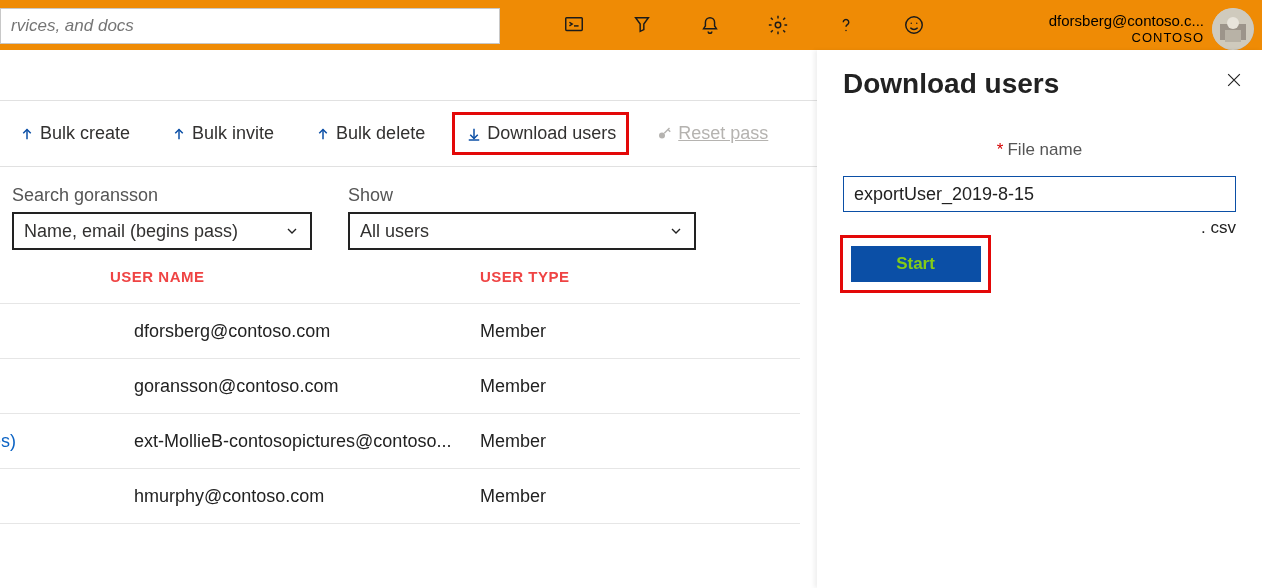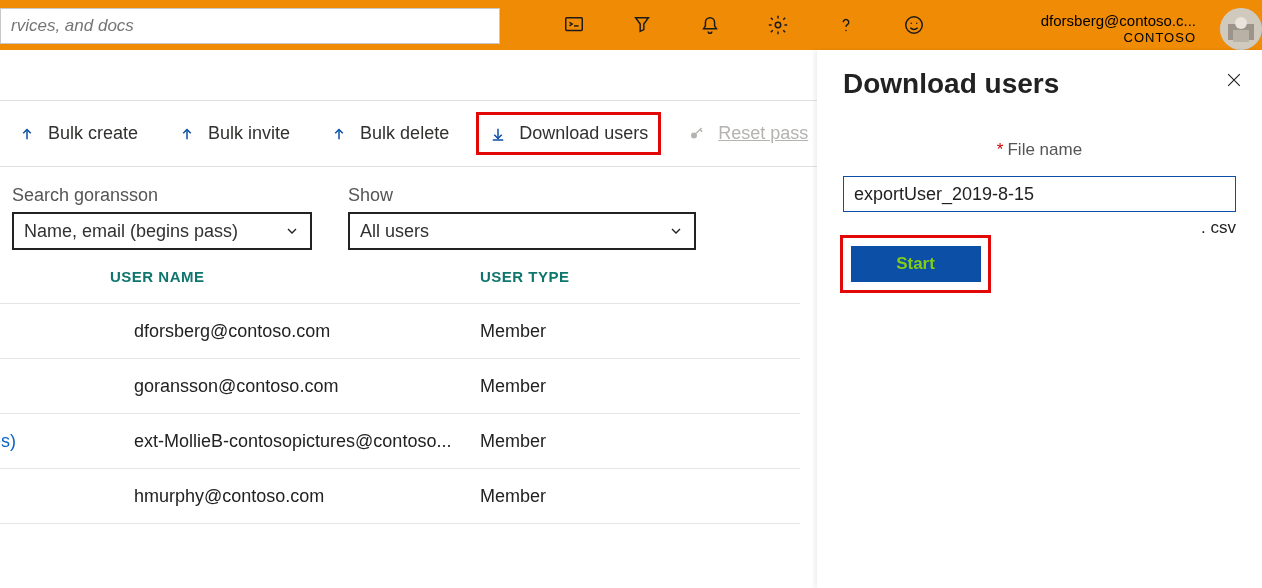--- a/index.html
+++ b/index.html
@@ -20,54 +20,54 @@
     outline:none;
   }
   .spacer { flex:0 0 40px; }
   .icon-strip { display:flex; align-items:center; }
   .icon-btn {
     width:68px; height:50px; display:flex; align-items:center; justify-content:center;
     color:#1b1b1b; cursor:pointer;
   }
   .icon-btn svg { width:22px; height:22px; stroke:#1b1b1b; fill:none; stroke-width:1.6; }
   .account {
-    margin-left:auto; display:flex; align-items:center; gap:24px;
+    margin-left:auto; display:flex; align-items:center; padding-right:8px; gap:8px;
   }
   .account-text { text-align:right; line-height:1.2; color:#000; font-size:15px; }
   .account-text .tenant { font-size:13px; color:#000; letter-spacing:1px; }
   .avatar {
     width:42px; height:42px; border-radius:50%; background:linear-gradient(135deg,#d8d4cc,#a8a29a);
     display:flex; align-items:center; justify-content:center; overflow:hidden;
   }
   .avatar svg { width:42px; height:42px; }
 
   
   .content { position:absolute; top:50px; left:0; right:0; bottom:0; padding-top:50px; }
 
   .toolbar { border-top:1px solid #e1e1e1; border-bottom:1px solid #e1e1e1; padding:18px 12px; display:flex; gap:28px; align-items:center; font-size:18px; }
-  .tb-btn { display:flex; align-items:center; gap:12px; color:#323130; cursor:pointer; padding:4px 6px; }
+  .tb-btn { display:flex; align-items:center; gap:4px; color:#323130; cursor:pointer; padding:4px 6px; }
   .tb-btn .ic { width:18px; height:18px; }
   .tb-btn .ic svg { width:18px; height:18px; stroke:#0b4fa6; fill:none; stroke-width:2; }
   .tb-btn.disabled { color:#b5b3b0; cursor:default;text-decoration:underline; }
   .tb-btn.disabled .ic svg { stroke:#b5b3b0; fill:#b5b3b0; }
   .tb-btn.highlight { outline:3px solid #e30808; outline-offset:4px; }
 
   .filters { display:flex; gap:36px; padding:18px 12px 10px; }
   .filter-col { display:flex; flex-direction:column; gap:6px; font-size:18px; }
   .filter-label { color:#555; }
   .dropdown {
     width:300px; height:38px; border:2px solid #222; display:flex; align-items:center;
     justify-content:space-between; padding:0 10px; font-size:18px; cursor:pointer; background:#fff;
   }
   .dropdown .chev { width:16px; height:16px; }
   .dropdown .chev svg { width:16px; height:16px; stroke:#222; fill:none; stroke-width:2; }
 
   .table { width:800px; }
   .thead { display:flex; padding:8px 0 18px 110px; }
-  .th { font-weight:700; font-size:15px; letter-spacing:0.5px; color:#0f766e; }
+  .th { font-weight:700; font-size:15px; letter-spacing:0.5px; color:#ef4444; }
   .th.name { width:370px; }
   .th.type { width:200px; }
   .trow { display:flex; align-items:center; border-top:1px solid #e6e6e6; height:55px; padding-left:0; font-size:18px; color:#222; }
   .trow .lead { width:110px; color:#0b63c4; font-size:18px; text-align:left; overflow:hidden; white-space:nowrap; }
   .trow .lead.vis { padding-left:0; }
   .trow .uname { width:370px; white-space:nowrap; overflow:hidden; text-overflow:ellipsis; padding-left:24px;}
   .trow:first-of-type { border-top:1px solid #e6e6e6; }
   .trow .utype { width:200px; }
   .table-end { border-top:1px solid #e6e6e6; height:1px; }
 

